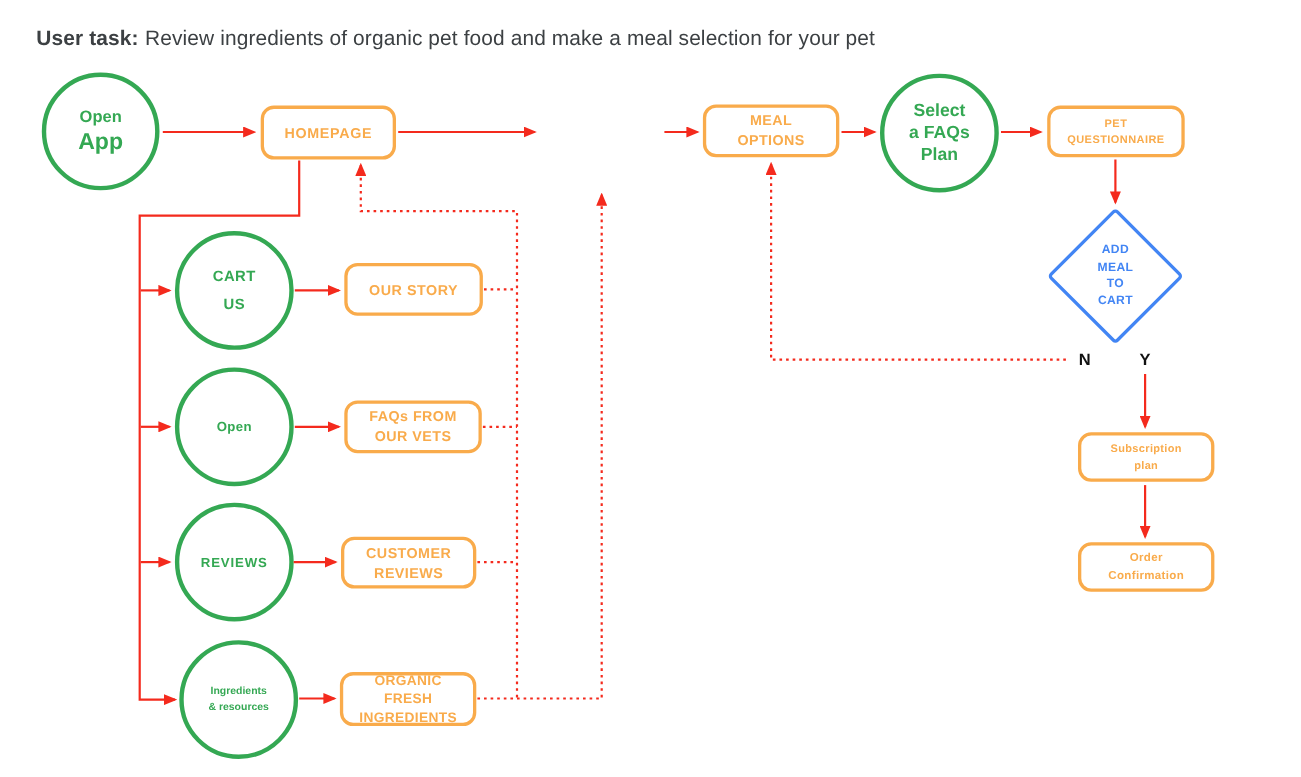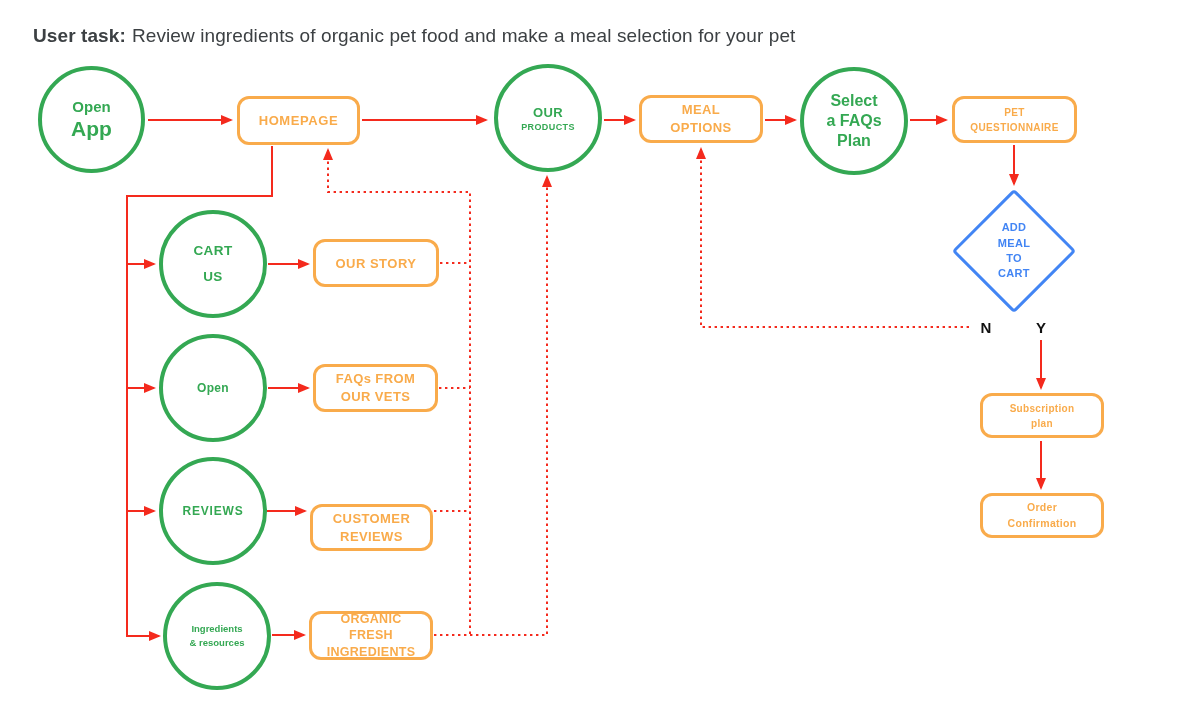--- a/index.html
+++ b/index.html
@@ -69,24 +69,20 @@
 
   <div class="circle-node" style="left:38px; top:66px; width:107px; height:107px;">
     <span style="font-size:15px; line-height:1.2;">Open</span>
     <span style="font-size:21px; line-height:1.2;">App</span>
   </div>
 
   <div class="box-node" style="left:237px; top:96px; width:123px; height:49px; font-size:13px; letter-spacing:0.6px;">
     <span>HOMEPAGE</span>
   </div>
 
-  <div class="circle-node" style="left:494px; top:64px; width:108px; height:108px;">
-    <span style="font-size:13px; line-height:1.4; letter-spacing:0.4px;">OUR</span>
-    <span style="font-size:9px; line-height:1.2; letter-spacing:0.4px;">PRODUCTS</span>
-  </div>
 
   <div class="box-node" style="left:639px; top:95px; width:124px; height:48px; font-size:13px; line-height:1.35; letter-spacing:0.4px;">
     <span>MEAL</span>
     <span>OPTIONS</span>
   </div>
 
   <div class="circle-node" style="left:800px; top:67px; width:108px; height:108px; font-size:16px; line-height:1.25;">
     <span>Select</span>
     <span>a FAQs</span>
     <span>Plan</span>
@@ -134,21 +130,21 @@
 
   <div class="box-node" style="left:313px; top:364px; width:125px; height:48px; font-size:13px; line-height:1.35; letter-spacing:0.4px;">
     <span>FAQs FROM</span>
     <span>OUR VETS</span>
   </div>
 
   <div class="circle-node" style="left:159px; top:457px; width:108px; height:108px; font-size:12px; letter-spacing:0.8px;">
     <span>REVIEWS</span>
   </div>
 
-  <div class="box-node" style="left:310px; top:488px; width:123px; height:47px; font-size:13px; line-height:1.35; letter-spacing:0.4px;margin-top:16px;">
+  <div class="box-node" style="left:310px; top:488px; width:123px; height:47px; font-size:13px; line-height:1.35; letter-spacing:0.4px;">
     <span>CUSTOMER</span>
     <span>REVIEWS</span>
   </div>
 
   <div class="circle-node" style="left:163px; top:582px; width:108px; height:108px; font-size:9.5px; line-height:1.5;">
     <span>Ingredients</span>
     <span>&amp; resources</span>
   </div>
 
   <div class="box-node" style="left:309px; top:611px; width:124px; height:49px; font-size:12.5px; line-height:1.3; letter-spacing:0.3px;">

